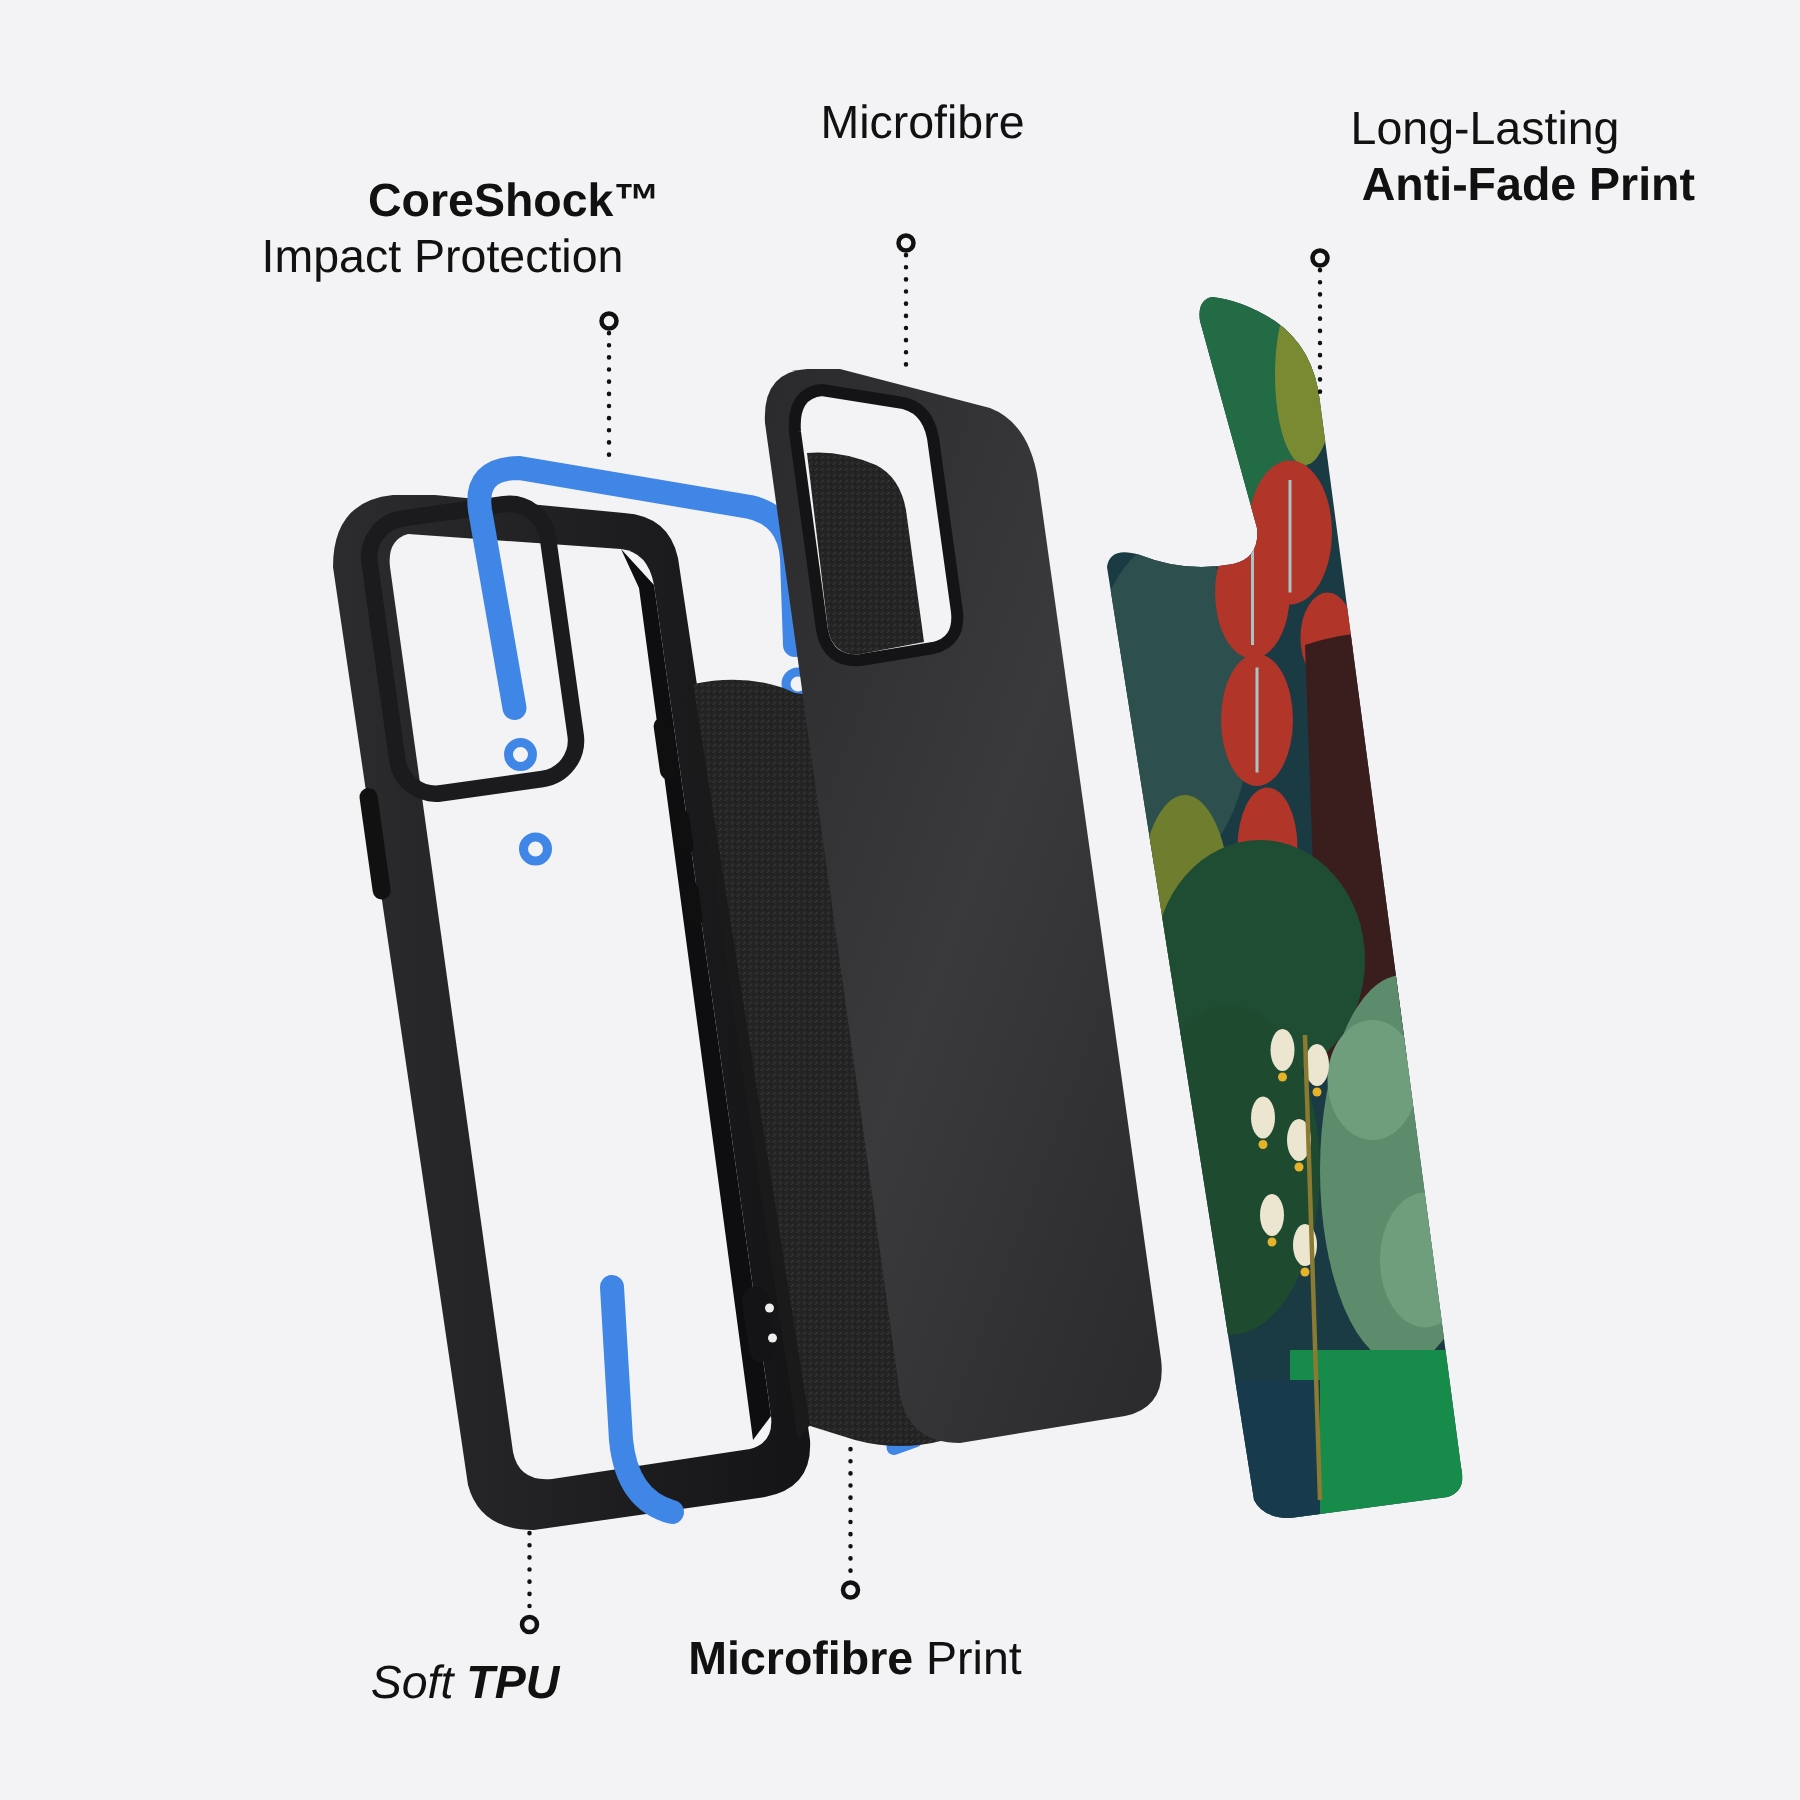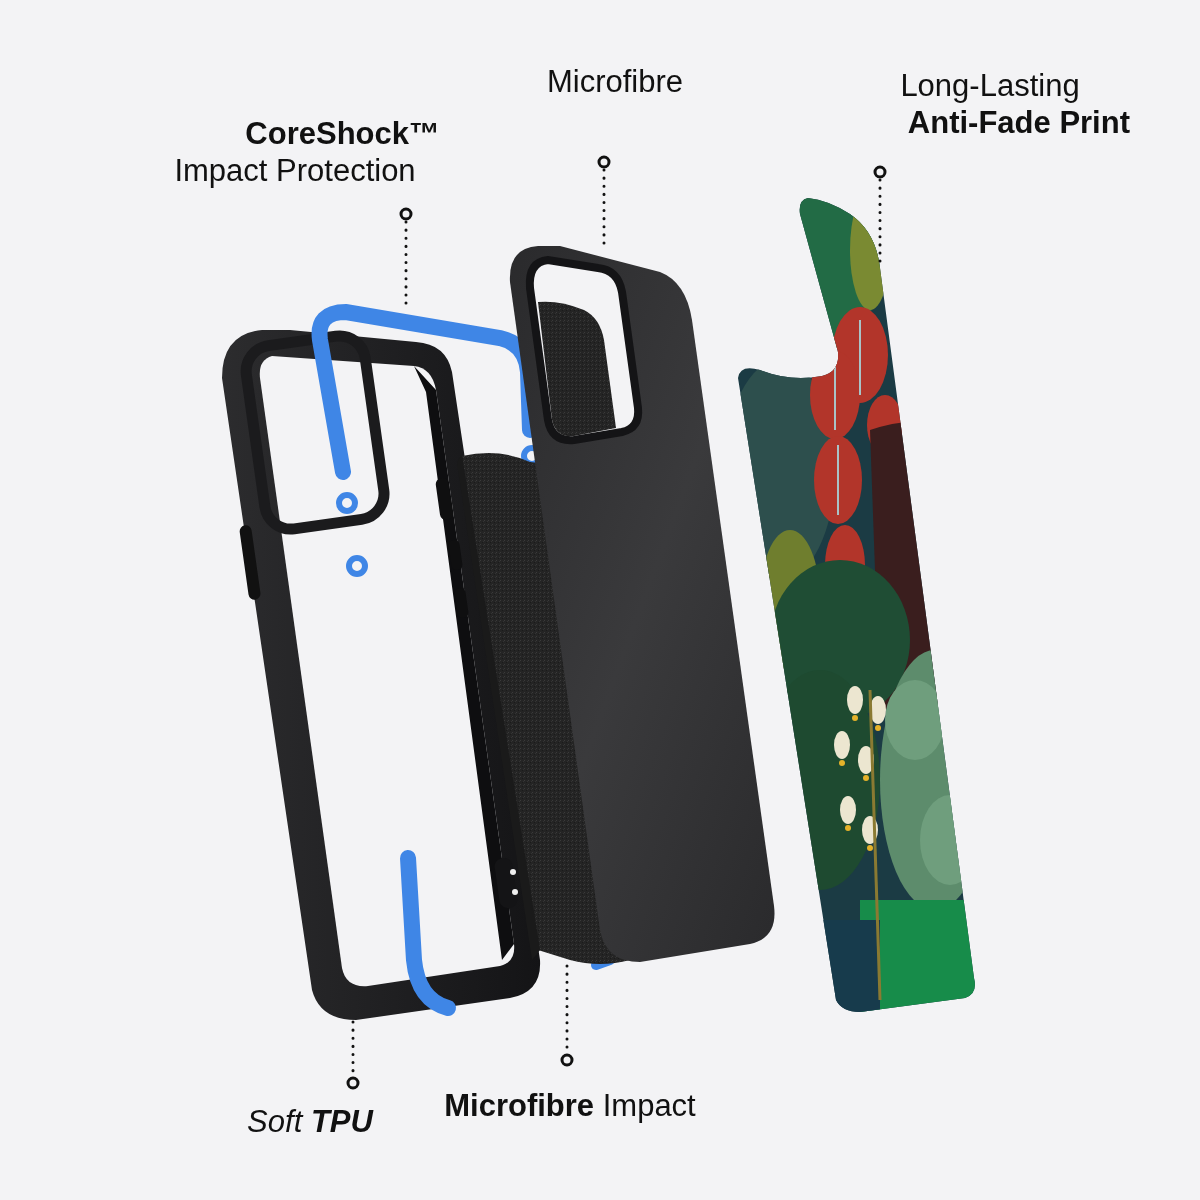--- a/index.html
+++ b/index.html
@@ -25,21 +25,21 @@
 <div class="label" style="left:850px;top:68px;width:280px;">
   <div class="r">Long-Lasting</div>
   <div class="b">Anti-Fade Print</div>
 </div>
 
 <div class="label" style="left:215px;top:1104px;width:190px;font-style:italic;">
   <span class="r">Soft </span><span class="b">TPU</span>
 </div>
 
 <div class="label" style="left:420px;top:1088px;width:300px;">
-  <span class="b">Microfibre</span><span class="r"> Impact</span>
+  <span class="b">Microfibre</span><span class="r"> Print</span>
 </div>
 
 <svg id="art" width="1200" height="1200" viewBox="0 0 1200 1200">
   <defs>
     <linearGradient id="shellGrad" x1="0" y1="0" x2="1" y2="1">
       <stop offset="0" stop-color="#2a2a2c"></stop>
       <stop offset="0.5" stop-color="#3a3a3c"></stop>
       <stop offset="1" stop-color="#2a2a2c"></stop>
     </linearGradient>
     <linearGradient id="frameGrad" x1="0" y1="0" x2="1" y2="0">

